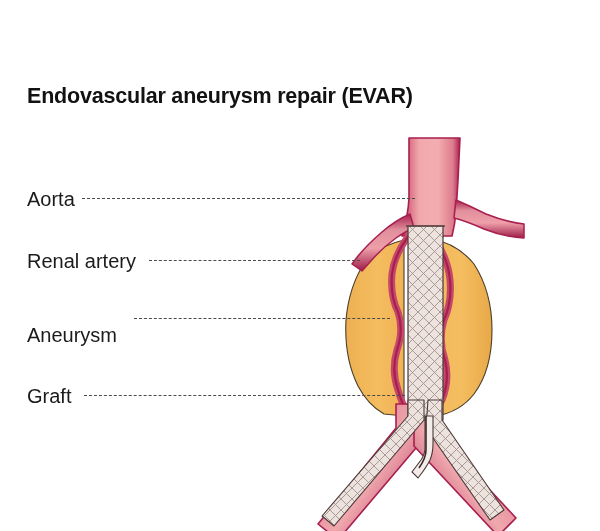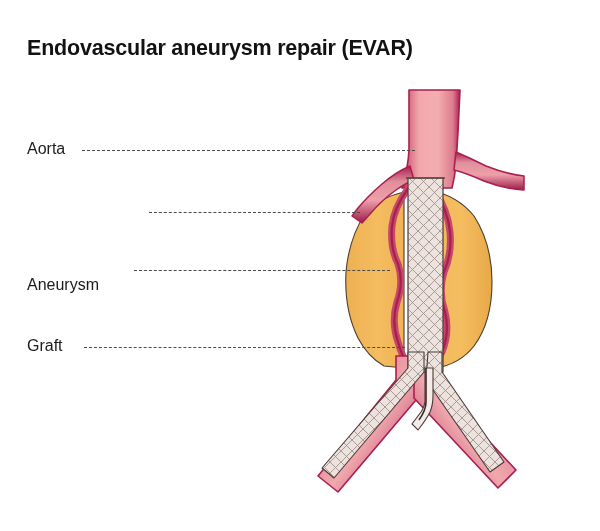--- a/index.html
+++ b/index.html
@@ -14,34 +14,35 @@
     position: relative;
     overflow: hidden;
     font-family: "Liberation Sans", "DejaVu Sans", sans-serif;
     color: #1a1a1a;
   }
   #figure-root {
     position: absolute;
     inset: 0;
     width: 600px;
     height: 403px;
+    margin-top: 48px;
   }
   #figure-title {
     position: absolute;
     left: 27px;
     top: 36px;
     font-size: 21.5px;
     font-weight: bold;
     letter-spacing: -0.2px;
     color: #121212;
     white-space: nowrap;
   }
   .callout-label {
     position: absolute;
-    font-size: 16px;
+    font-size: 20px;
     font-weight: normal;
     color: #1b1b1b;
     white-space: nowrap;
     line-height: 1;
   }
   #label-aorta      { left: 27px; top: 141px; }
   #label-renal      { left: 27px; top: 203px; }
   #label-aneurysm   { left: 27px; top: 277px; }
   #label-graft      { left: 27px; top: 338px; }
   .leader-line {
@@ -262,20 +263,21 @@
     </g>
 
     <g>
       <path d="M 406 178 L 445 178" stroke="#5a4643" stroke-width="1.5" fill="none"></path>
     </g>
   </svg>
 
   <div class="callout-label" id="label-aorta">Aorta</div>
   <div class="leader-line" id="leader-aorta"></div>
 
+  <div class="callout-label" id="label-renal">Renal artery</div>
   <div class="leader-line" id="leader-renal"></div>
 
   <div class="callout-label" id="label-aneurysm">Aneurysm</div>
   <div class="leader-line" id="leader-aneurysm"></div>
 
   <div class="callout-label" id="label-graft">Graft</div>
   <div class="leader-line" id="leader-graft"></div>
 
 </div>
 

